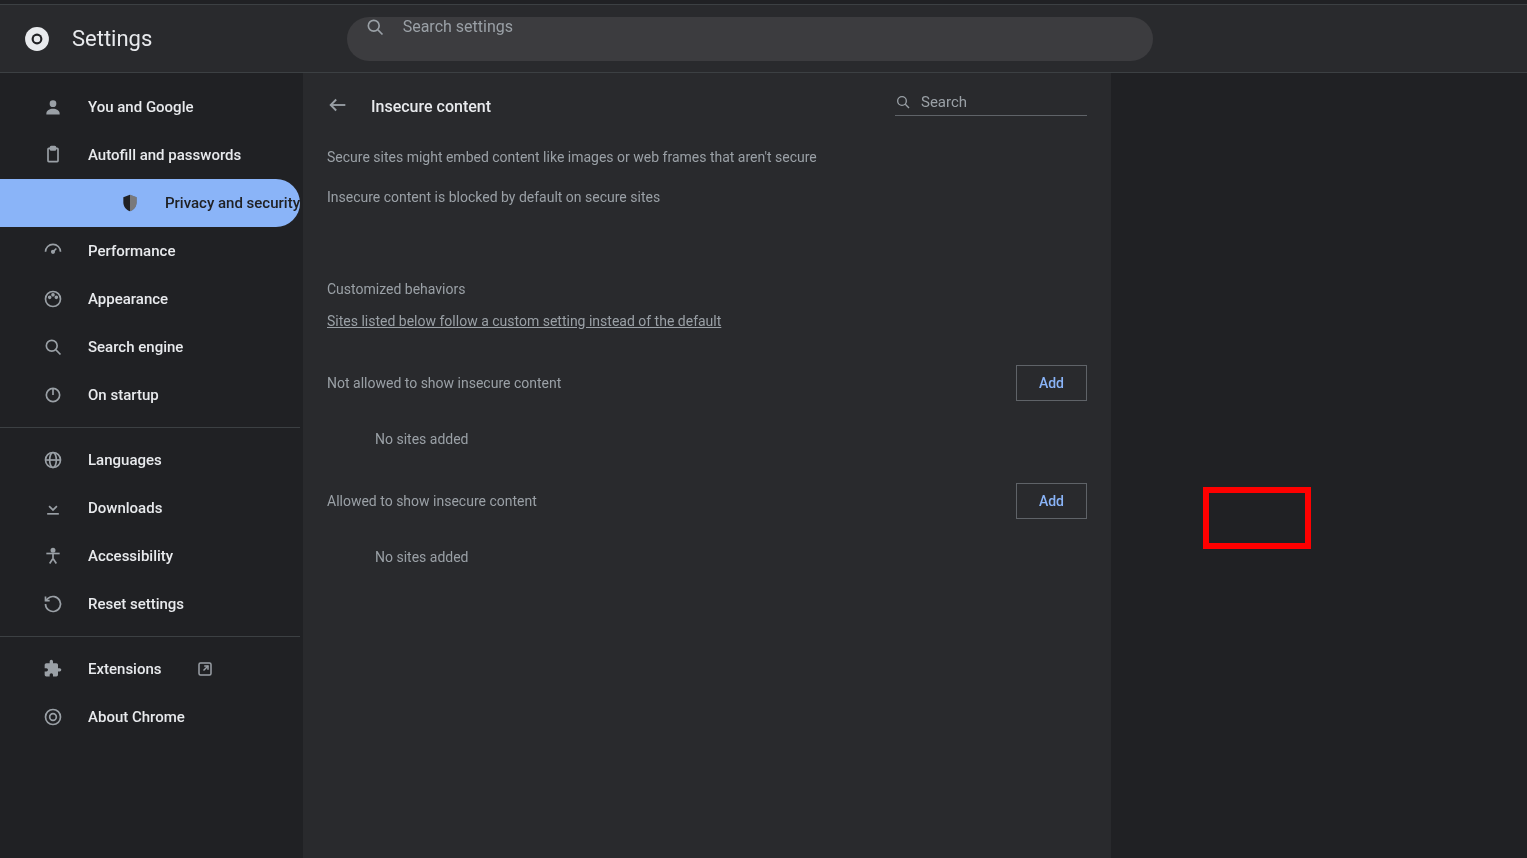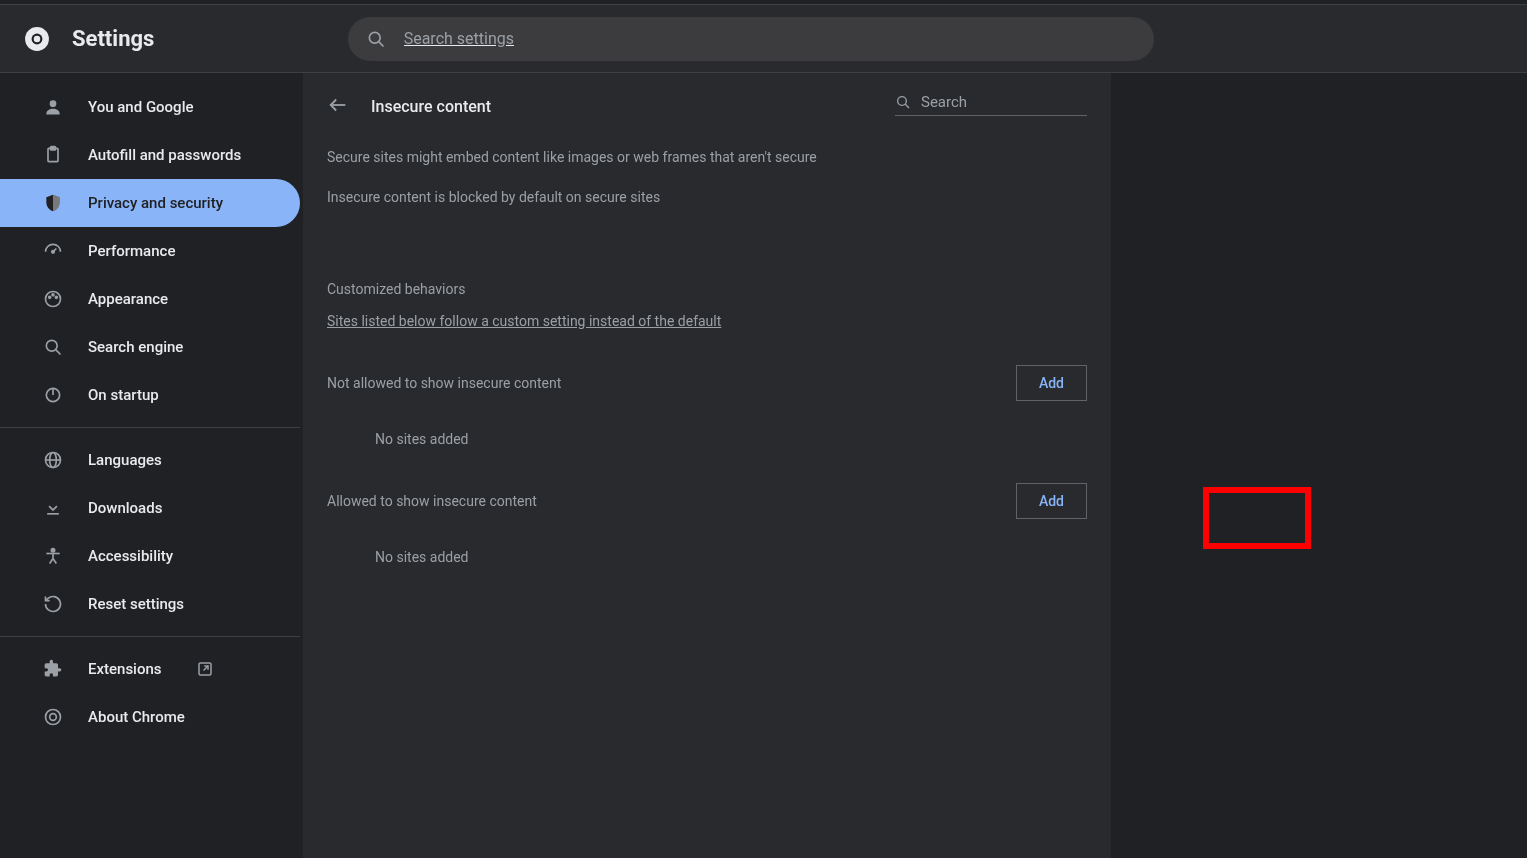--- a/index.html
+++ b/index.html
@@ -1,29 +1,29 @@
 <!DOCTYPE html>
 <html><head>
 <meta charset="utf-8">
 <style>
 * { margin:0; padding:0; box-sizing:border-box; font-family:"Segoe UI",Roboto,Arial,sans-serif; }
 body { background:#202124; color:#e8eaed; width:1527px; height:858px; overflow:hidden; }
 .topbar { height:5px; background:#202124; border-bottom:1px solid #3c4043; }
 .header { height:68px; background:#292a2d; display:flex; align-items:center; border-bottom:1px solid #3c4043; }
 .header-left { display:flex; align-items:center; gap:22px; padding-left:24px; }
 .chrome-logo { width:26px; height:26px; }
-.app-title { font-size:22px; font-weight:700; color:#e8eaed; }
+.app-title { font-size:22px; font-weight:400; color:#e8eaed; }
 .search-wrap { margin-left:auto; margin-right:auto; position:relative; left:-90px; }
-.search-box { width:806px; background:#3c3c3f; border-radius:40px; height:44px; display:flex; align-items:center; padding:0 18px; gap:18px;text-decoration:underline; }
+.search-box { width:806px; background:#3c3c3f; border-radius:40px; height:44px; display:flex; align-items:flex-start; padding:0 18px; gap:18px; }
 .search-input { background:transparent; border:none; outline:none; color:#9aa0a6; font-size:16px; flex:1; }
 .search-input::placeholder { color:#9aa0a6; }
 .body { display:flex; height:calc(858px - 73px); }
 .sidebar { width:300px; padding-top:10px; }
 .nav-item { display:flex; align-items:center; gap:24px; padding:0 0 0 42px; height:48px; font-size:15px; font-weight:500; color:#e8eaed; cursor:pointer; border-top-right-radius:24px; border-bottom-right-radius:24px; }
-.nav-item.active { background:#8ab4f8; color:#202124; }
+.nav-item.active { background:#8ab4f8; color:#202124;justify-content:flex-end; }
 .nav-icon { width:22px; height:22px; display:flex; align-items:center; justify-content:center; color:#9aa0a6; flex-shrink:0; }
 .nav-item.active .nav-icon { color:#202124; }
 .nav-sep { height:1px; background:#3c4043; margin:8px 0; }
 .ext-link-icon { margin-left:10px; color:#9aa0a6; }
 .content-area { flex:1; display:flex; justify-content:flex-start; }
 .content-card { width:808px; margin-left:3px; background:#292a2d; min-height:100%; padding:0; }
 .card-header { display:flex; align-items:flex-end; padding:20px 24px 4px 24px; gap:22px; }
 .back-arrow { color:#9aa0a6; cursor:pointer; }
 .page-title { font-size:16px; font-weight:500; color:#e8eaed; flex:1; }
 .mini-search { display:flex; align-items:center; gap:10px; border-bottom:1px solid #5f6368; padding-bottom:4px; width:192px; }

